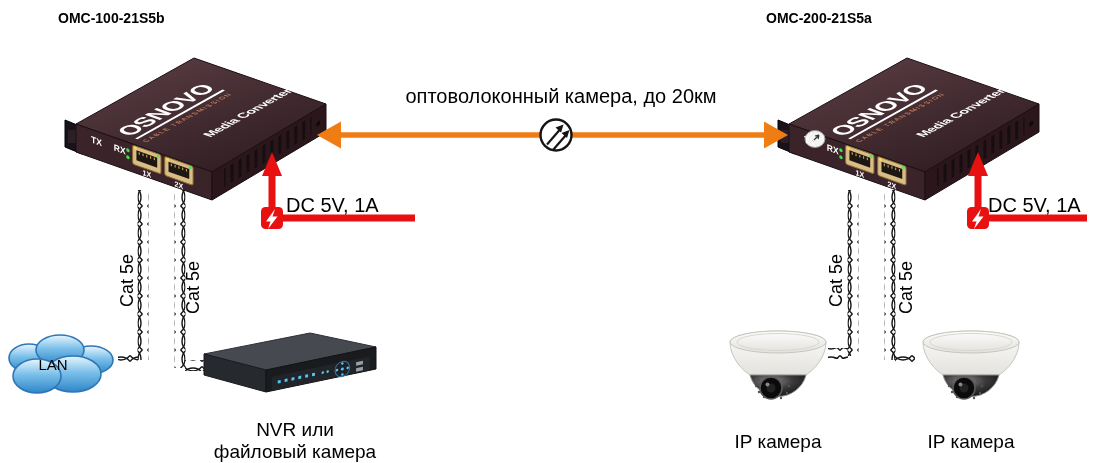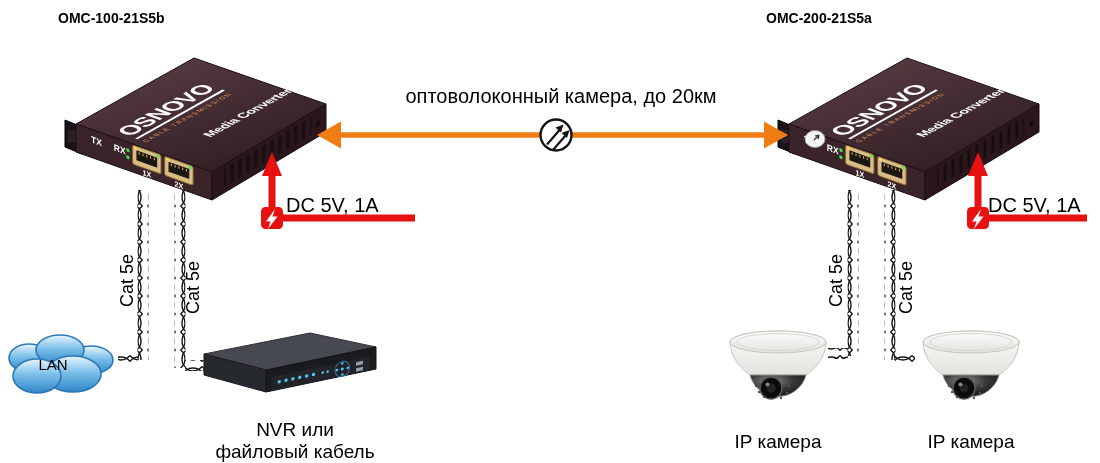--- a/index.html
+++ b/index.html
@@ -229,21 +229,21 @@
         <circle cx="72.5" cy="15" r="1.3"></circle>
           <circle cx="83.5" cy="15" r="1.3"></circle>
           <circle cx="78" cy="15" r="1.5"></circle>
       </g>
       <rect x="92" y="11" width="7" height="3.5" fill="#9aa0a8"></rect>
       <rect x="92" y="17" width="7" height="3.5" fill="#9aa0a8"></rect>
     </g>
   </svg>
   <div class="abs center" style="left:195px;top:403px;width:200px;font-size:19px;line-height:22px;margin-top:16px;">
     <div>NVR или</div>
-    <div>файловый кабель</div>
+    <div>файловый камера</div>
   </div>
 
   <svg class="abs" style="left:726px;top:329px;" width="104" height="96" viewBox="0 0 104 96">
     <path d="M4,13 C4,28 16,42 26,47 L78,47 C88,42 100,28 100,13 A48,11 0 0 0 4,13 Z" fill="url(#gBody)" stroke="#c6c6c0"></path>
     <ellipse cx="52" cy="13" rx="48" ry="11" fill="url(#gBody)" stroke="#c6c6c0"></ellipse>
     <ellipse cx="52" cy="13" rx="41" ry="8.5" fill="none" stroke="#d8d8d2"></ellipse>
     <path d="M24,46 A29,29 0 0 0 80,46 Z" fill="url(#gDome)" stroke="#8a8a86"></path>
     <circle cx="45" cy="59" r="11" fill="#0b0b0b" stroke="#5a5a5a" stroke-width="1.5"></circle>
     <circle cx="45" cy="59" r="4.5" fill="#222"></circle>
     <circle cx="41.5" cy="55.5" r="2" fill="#888"></circle>

